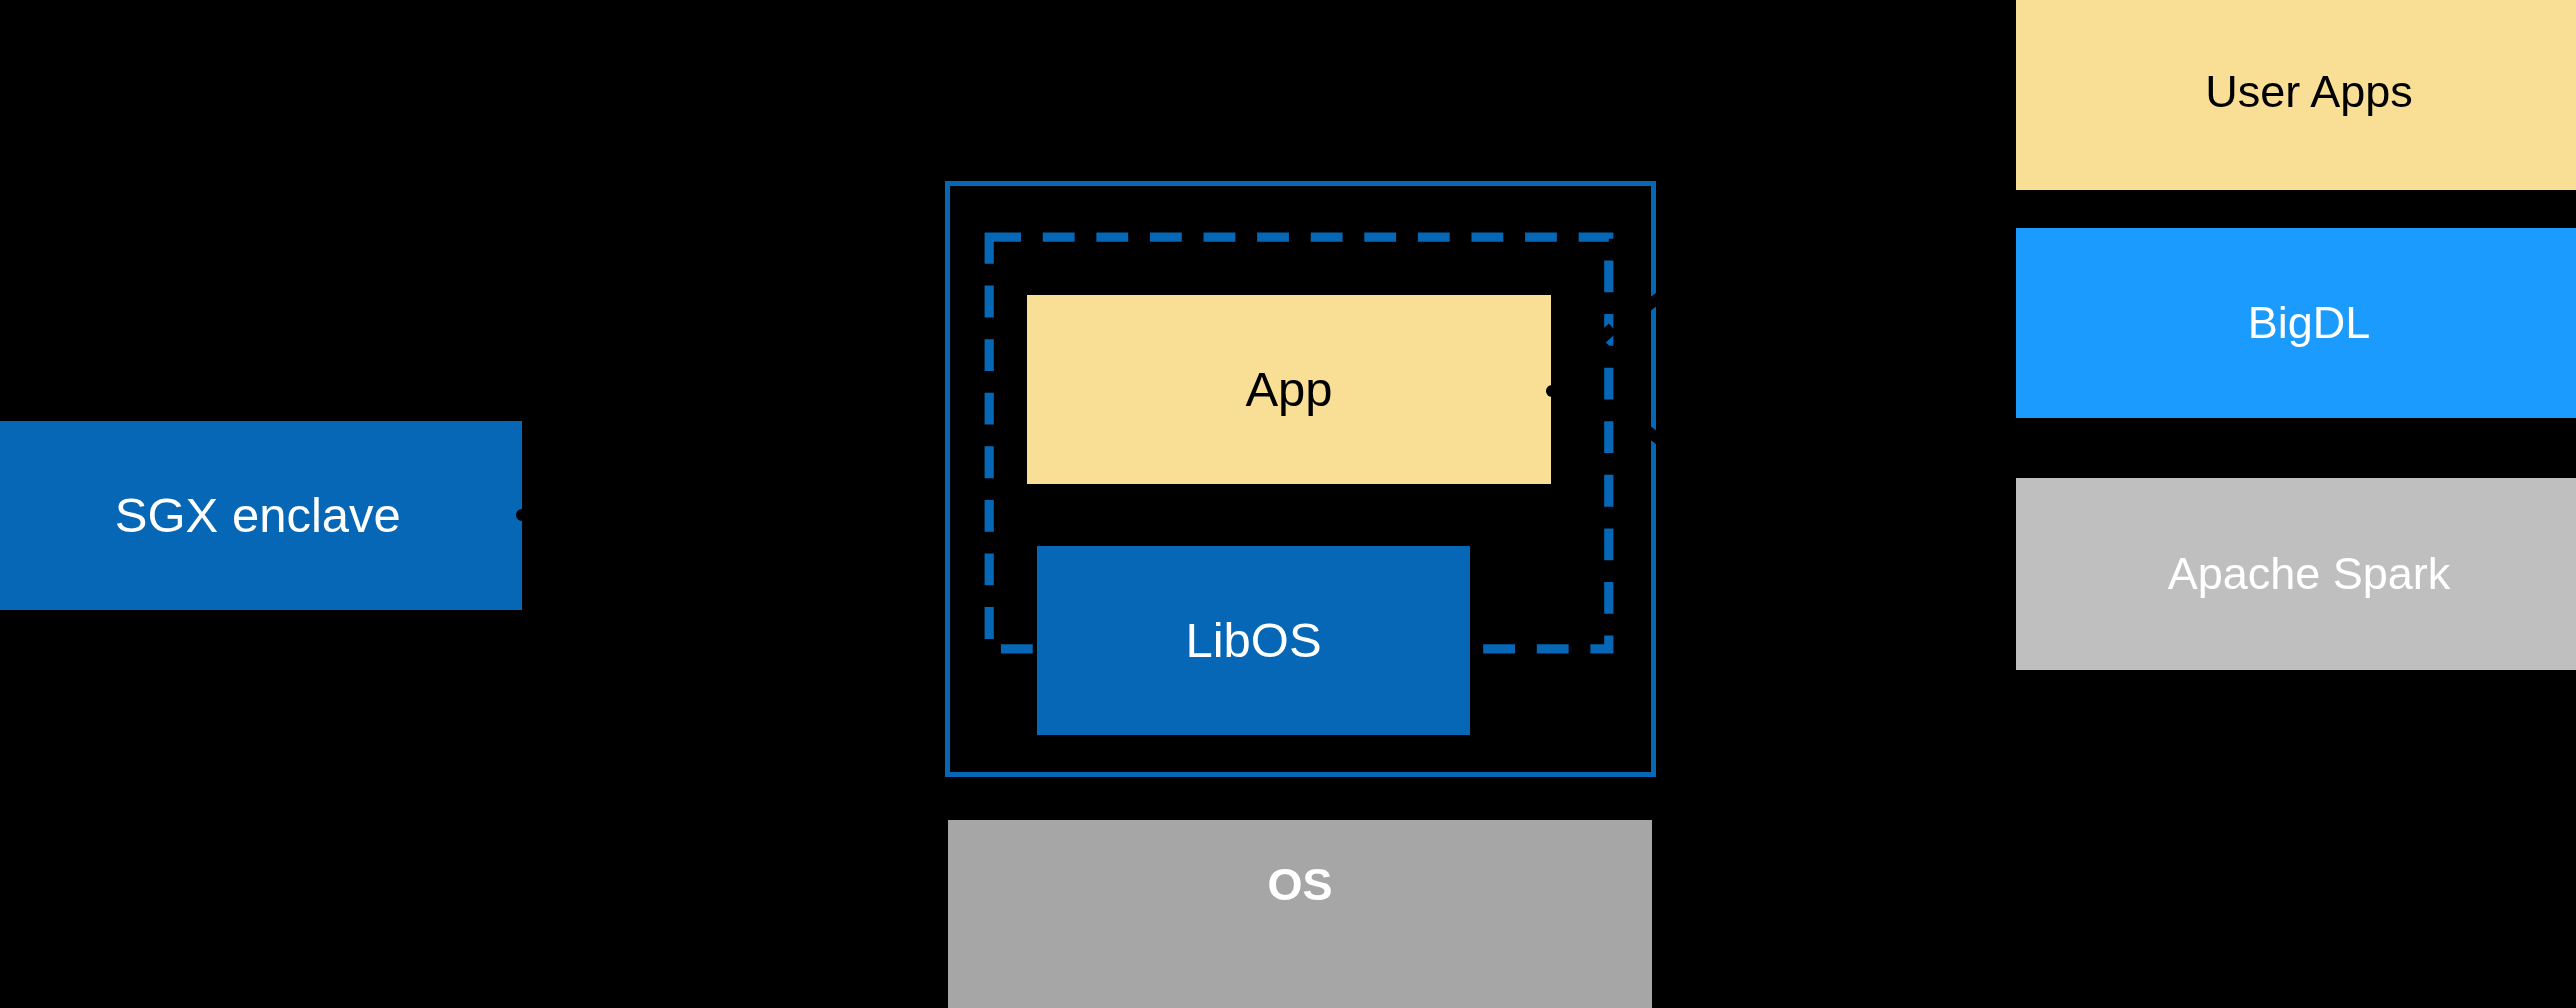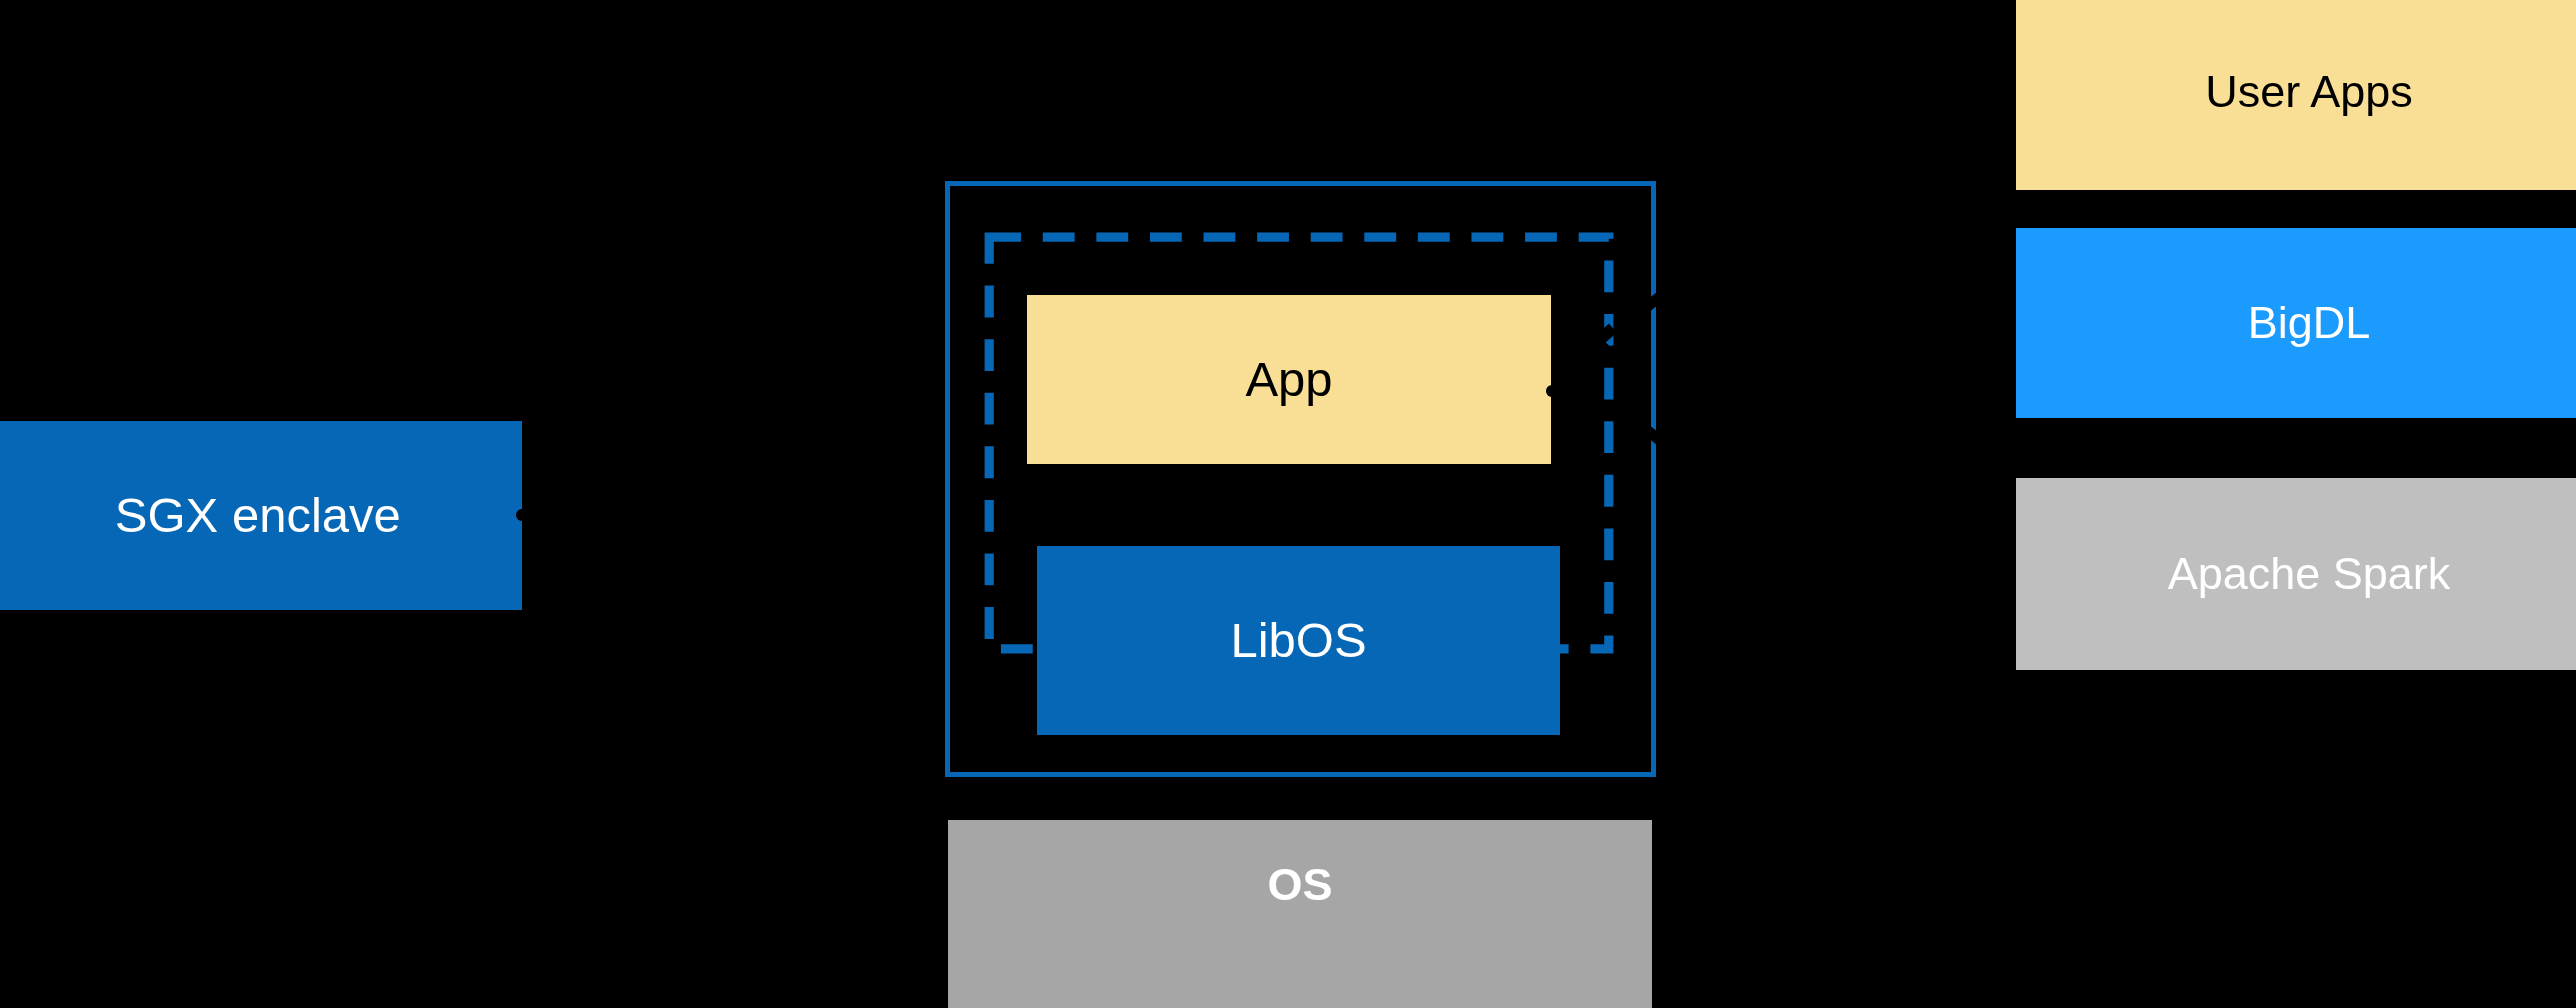--- a/index.html
+++ b/index.html
@@ -74,31 +74,31 @@
     left: -5px;
     top: -5px;
     overflow: visible;
   }
 
   
   #app-box {
     left: 1027px;
     top: 295px;
     width: 524px;
-    height: 169px;
+    height: 189px;
     background: #F8DF95;
     color: #000000;
     font-size: 49px;
   }
 
   
   #libos-box {
     left: 1037px;
     top: 546px;
-    width: 523px;
+    width: 433px;
     height: 189px;
     background: #0567B5;
     color: #FFFFFF;
     font-size: 49px;
   }
 
   
   #os-box {
     left: 948px;
     top: 820px;

